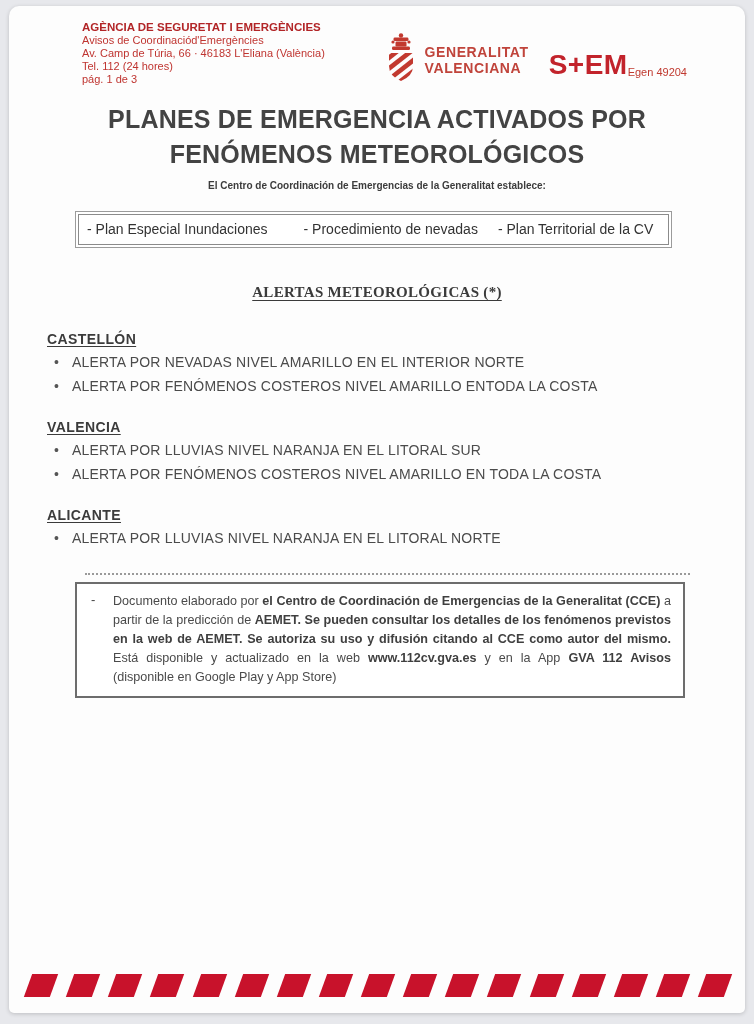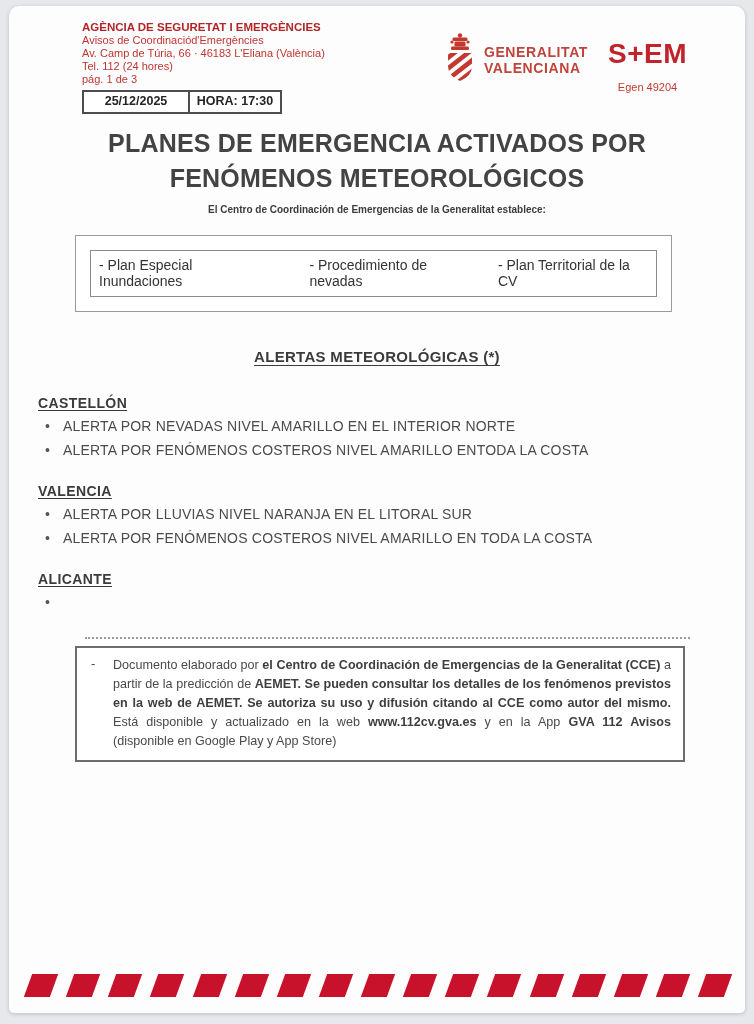--- a/index.html
+++ b/index.html
@@ -23,38 +23,38 @@
   .agency { color:#bf3430; font-size:11px; line-height:13px; }
   .agency-l1 { font-weight:bold; font-size:11.5px; line-height:14px; color:#b22527; }
   .datebar { display:flex; margin-top:4px; border:2px solid #4d4d4d; width:fit-content; background:#fff; }
   .datebar .cell { font-weight:bold; font-size:12.5px; color:#252525; padding:3px 0 4px; text-align:center; }
   .cell-date { width:106px; border-right:2px solid #4d4d4d; }
   .cell-time { width:90px; }
 
   .logos { display:flex; gap:20px; padding-top:12px; }
   .gva { display:flex; gap:7px; align-items:flex-start; }
   .gva-name { color:#c0443b; font-weight:bold; font-size:14px; line-height:16px; letter-spacing:0.6px; padding-top:12px; }
-  .sem { display:flex; flex-direction:column; align-items:center; padding-top:8px; }
+  .sem { display:flex; flex-direction:row; align-items:center; padding-top:8px;justify-content:space-between; }
   .sem-logo { color:#c2232b; font-weight:bold; font-size:28px; letter-spacing:0.5px; line-height:28px; }
   .egen { color:#c0392f; font-size:11px; margin-top:13px; }
 
   
   .title { text-align:center; margin-top:12px; color:#434343; font-weight:bold; font-size:25px; line-height:35px; letter-spacing:0.2px; }
   .subtitle { text-align:center; margin-top:8px; font-weight:bold; font-size:10px; color:#3c3c3c; }
 
   
-  .plans-outer { margin:20px 73px 0 66px; border:1px solid #9b9b9b; padding:14px; background:#fff; }
+  .plans-outer { margin:20px 73px 0 66px; border:1px solid #9b9b9b; padding:2px; background:#fff; }
   .plans-inner { border:1px solid #8b8b8b; padding:6px 8px 7px; display:flex; font-size:14px; color:#333; }
   .plan-item-0 { margin-right:36px; }
   .plan-item-1 { margin-right:20px; }
 
   
   .alerts-heading { text-align:center; margin-top:36px; font-weight:bold; font-size:15px; color:#3b3b3b;
-    text-decoration:underline; text-underline-offset:3px; letter-spacing:0.3px; }
-  .sections { padding:0 60px 0 29px; }
+    text-decoration:underline; text-underline-offset:3px; letter-spacing:0.3px;font-family:Liberation Serif, serif; }
+  .sections { padding:0 60px 0 38px; }
   .section { margin-top:24px; }
   .section-first { margin-top:30px; }
   .section-name { font-weight:bold; font-size:14px; color:#3b3b3b; text-decoration:underline; text-underline-offset:2px; letter-spacing:0.4px; }
   .bullet-row { display:flex; margin-top:6px; font-size:14px; line-height:18px; color:#4b4b4b; letter-spacing:0.2px; }
   .bullet-dot { width:25px; flex:0 0 25px; padding-left:7px; color:#555; }
   .bullet-dot::before { content:"•"; font-size:14px; }
 
   
   .dotted { margin:26px 55px 0 76px; border-top:2px dotted #9a9a9a; height:0; }
   .note-box { margin:7px 60px 0 66px; border:2px solid #6d6d6d; padding:8px 12px 9px 8px; display:flex; background:#fff; }
@@ -72,24 +72,20 @@
 
 <div class="page">
 
   <div class="header">
     <div class="agency">
       <div class="agency-l1">AGÈNCIA DE SEGURETAT I EMERGÈNCIES</div>
       <div>Avisos de Coordinaciód'Emergències</div>
       <div>Av. Camp de Túria, 66 · 46183 L'Eliana (València)</div>
       <div>Tel. 112 (24 hores)</div>
       <div>pág. 1 de 3</div>
-      <div class="datebar">
-        <div class="cell cell-date">25/12/2025</div>
-        <div class="cell cell-time">HORA: 17:30</div>
-      </div>
     </div>
 
     <div class="logos">
       <div class="gva">
         <span>
           <svg width="34" height="54" viewBox="0 0 34 54" aria-hidden="true">
             <g fill="#c2392f">
               <circle cx="17" cy="3.5" r="2.2"></circle>
               <rect x="9.5" y="5.5" width="15" height="3.6" rx="1.4"></rect>
               <circle cx="9" cy="10" r="1.6"></circle>
@@ -160,20 +156,21 @@
       <div class="bullet-row">
         <span class="bullet-dot"></span>
         <span>ALERTA POR FENÓMENOS COSTEROS NIVEL AMARILLO EN TODA LA COSTA</span>
       </div>
     </div>
 
     <div class="section">
       <div class="section-name">ALICANTE</div>
       <div class="bullet-row">
         <span class="bullet-dot"></span>
+        <span>ALERTA POR LLUVIAS NIVEL NARANJA EN EL LITORAL NORTE</span>
       </div>
     </div>
   </div>
 
   <div class="dotted"></div>
 
   <div class="note-box">
     <span class="note-dash">-</span>
     <p class="note-text">
       <span>Documento elaborado por </span><span class="b">el Centro de Coordinación de Emergencias de la Generalitat (CCE)</span><span> a partir de la predicción de </span><span class="b">AEMET. Se pueden consultar los detalles de los fenómenos previstos en la web de AEMET. Se autoriza su uso y difusión citando al CCE como autor del mismo.</span><span> Está disponible y actualizado en la web </span><span class="b">www.112cv.gva.es</span><span> y en la App </span><span class="b">GVA 112 Avisos</span><span> (disponible en Google Play y App Store)</span>

